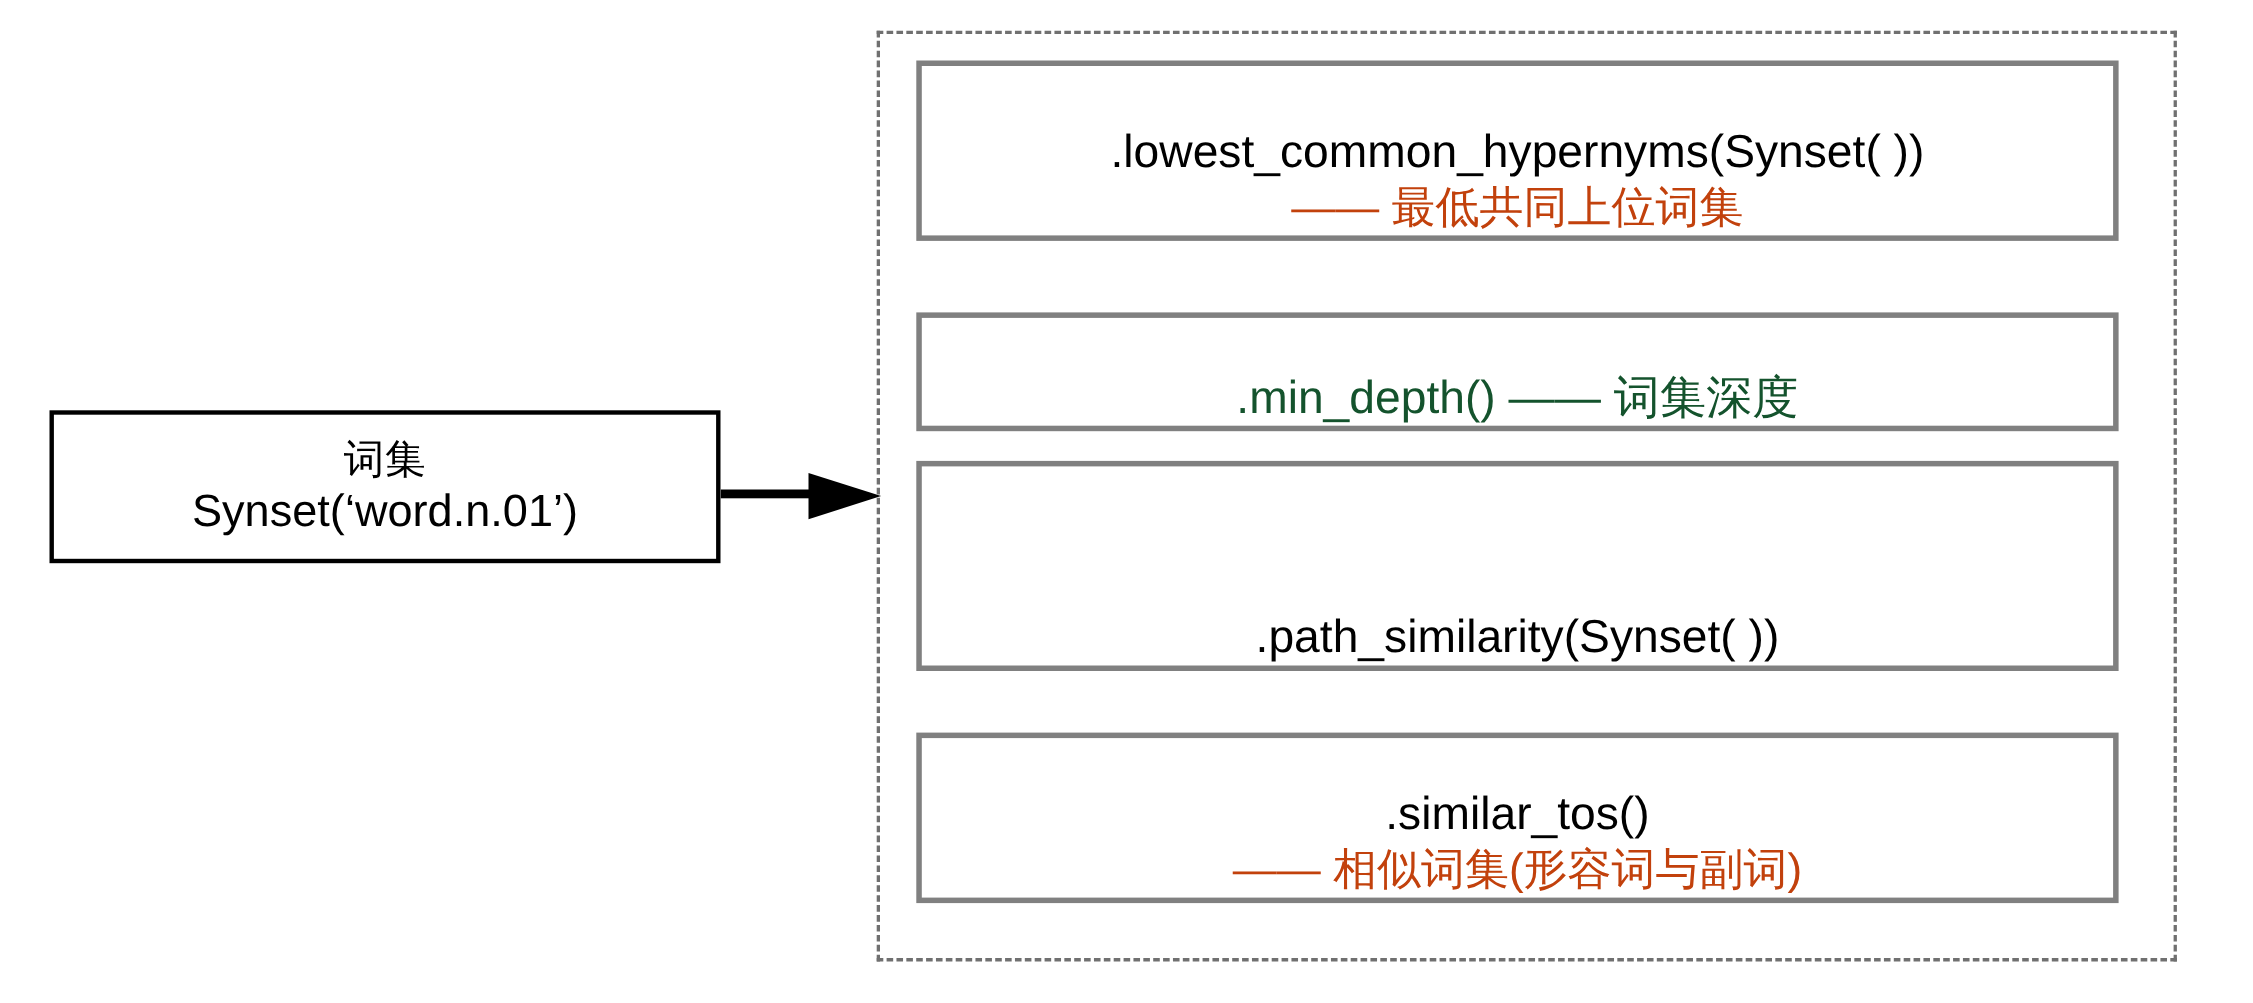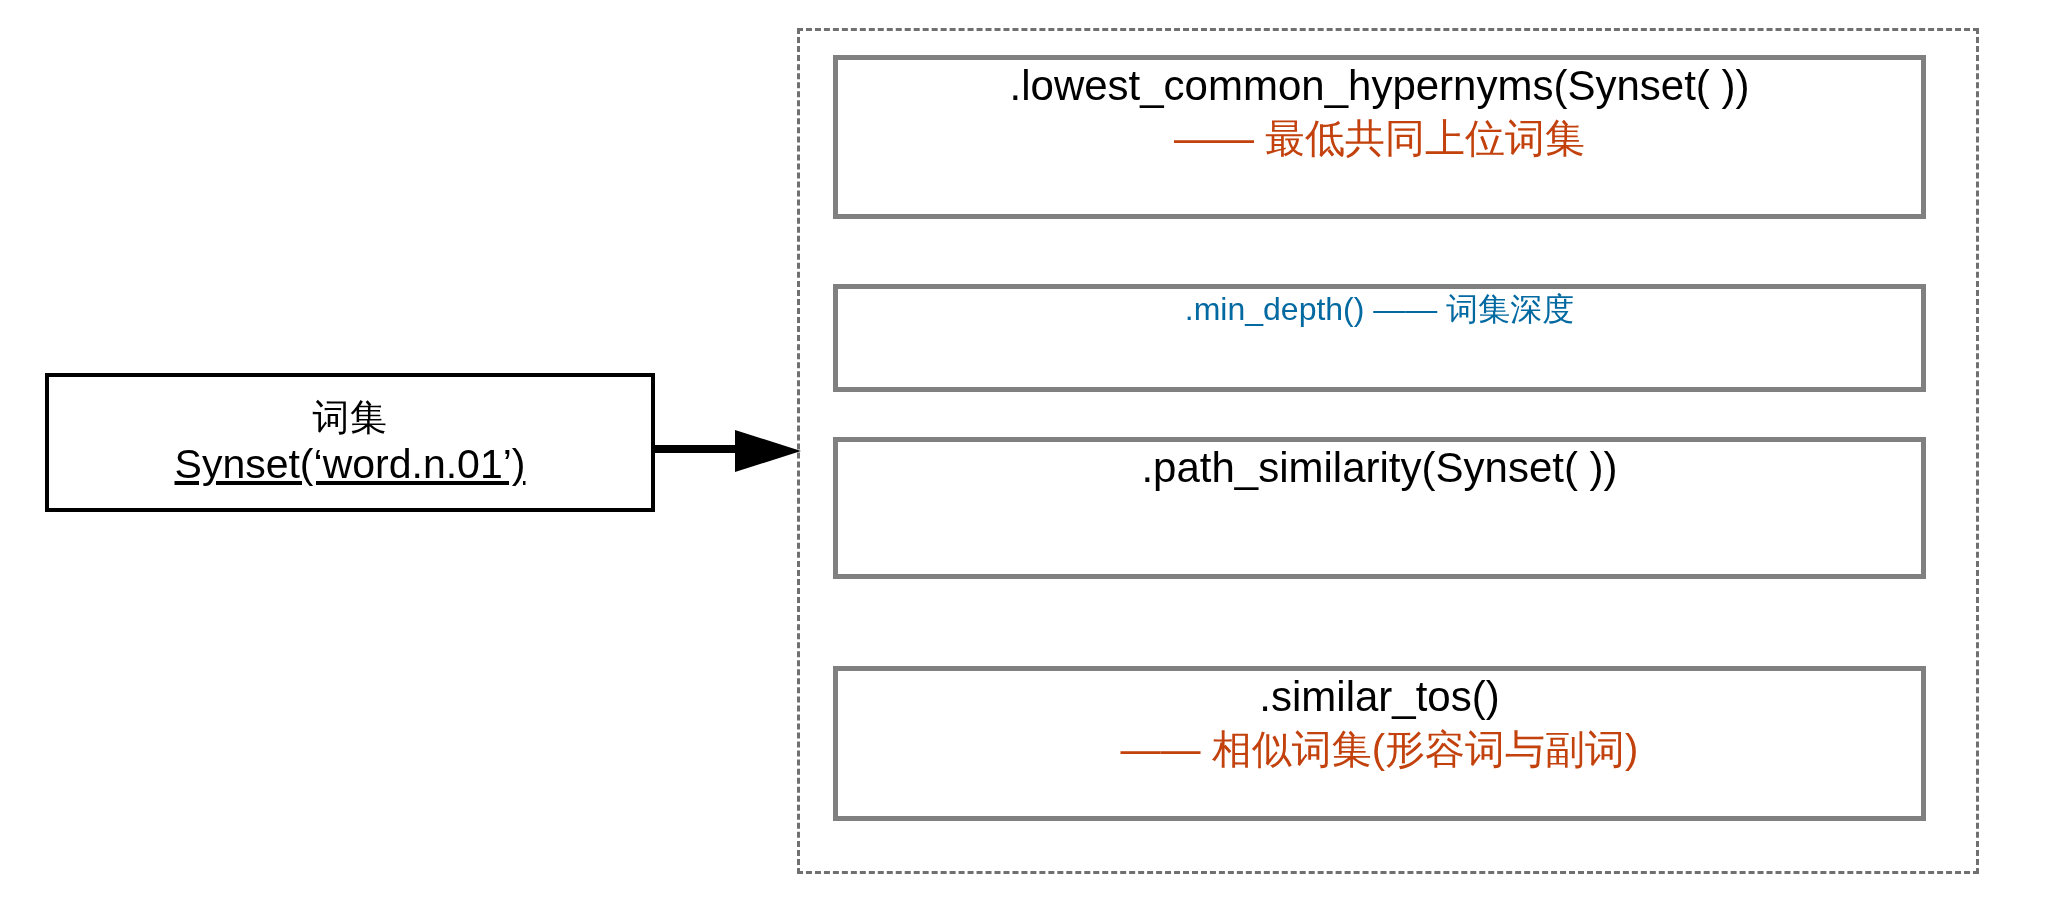--- a/index.html
+++ b/index.html
@@ -37,21 +37,20 @@
     line-height: 1.18;
   }
   .source-node .line-cjk {
     font-size: 37px;
     letter-spacing: 0.5px;
     white-space: nowrap;
   }
   .source-node .line-code {
     font-size: 41px;
     white-space: nowrap;
-    text-decoration: underline;
   }
 
   
   .arrow {
     position: absolute;
     left: 655px;
     top: 428px;
     width: 146px;
     height: 46px;
   }
@@ -72,43 +71,43 @@
   .method-box {
     position: absolute;
     left: 33px;
     width: 1093px;
     box-sizing: border-box;
     border: 5px solid #808080;
     background: #ffffff;
     display: flex;
     flex-direction: column;
     align-items: center;
-    justify-content: flex-start;
+    justify-content: flex-end;
     text-align: center;
     line-height: 1.25;
   }
   .method-box .m-code {
     font-size: 42px;
     white-space: nowrap;
     color: #000000;
   }
   .method-box .m-desc {
     font-size: 40px;
     white-space: nowrap;
     color: #c2410c;
   }
   .method-box .m-single {
-    font-size: 32px;
+    font-size: 42px;
     white-space: nowrap;
-    color: #0369a1;
+    color: #14532d;
   }
 
   .method-box.b0 { top: 24px;  height: 164px; }
   .method-box.b1 { top: 253px; height: 108px; }
-  .method-box.b2 { top: 406px; height: 142px; }
+  .method-box.b2 { top: 388px; height: 191px; }
   .method-box.b3 { top: 635px; height: 155px; }
 </style>
 </head>
 <body>
 
 <div id="canvas">
 
   <div class="source-node">
     <div class="line-cjk">词集</div>
     <div class="line-code">Synset(‘word.n.01’)</div>

